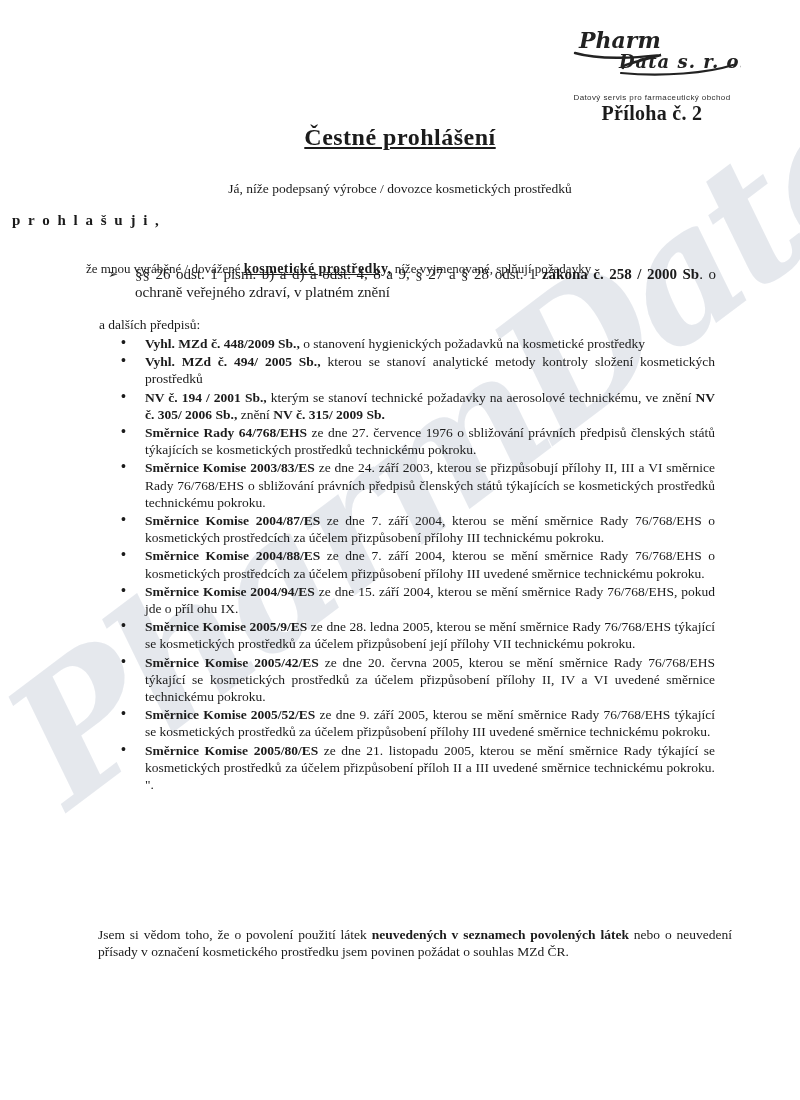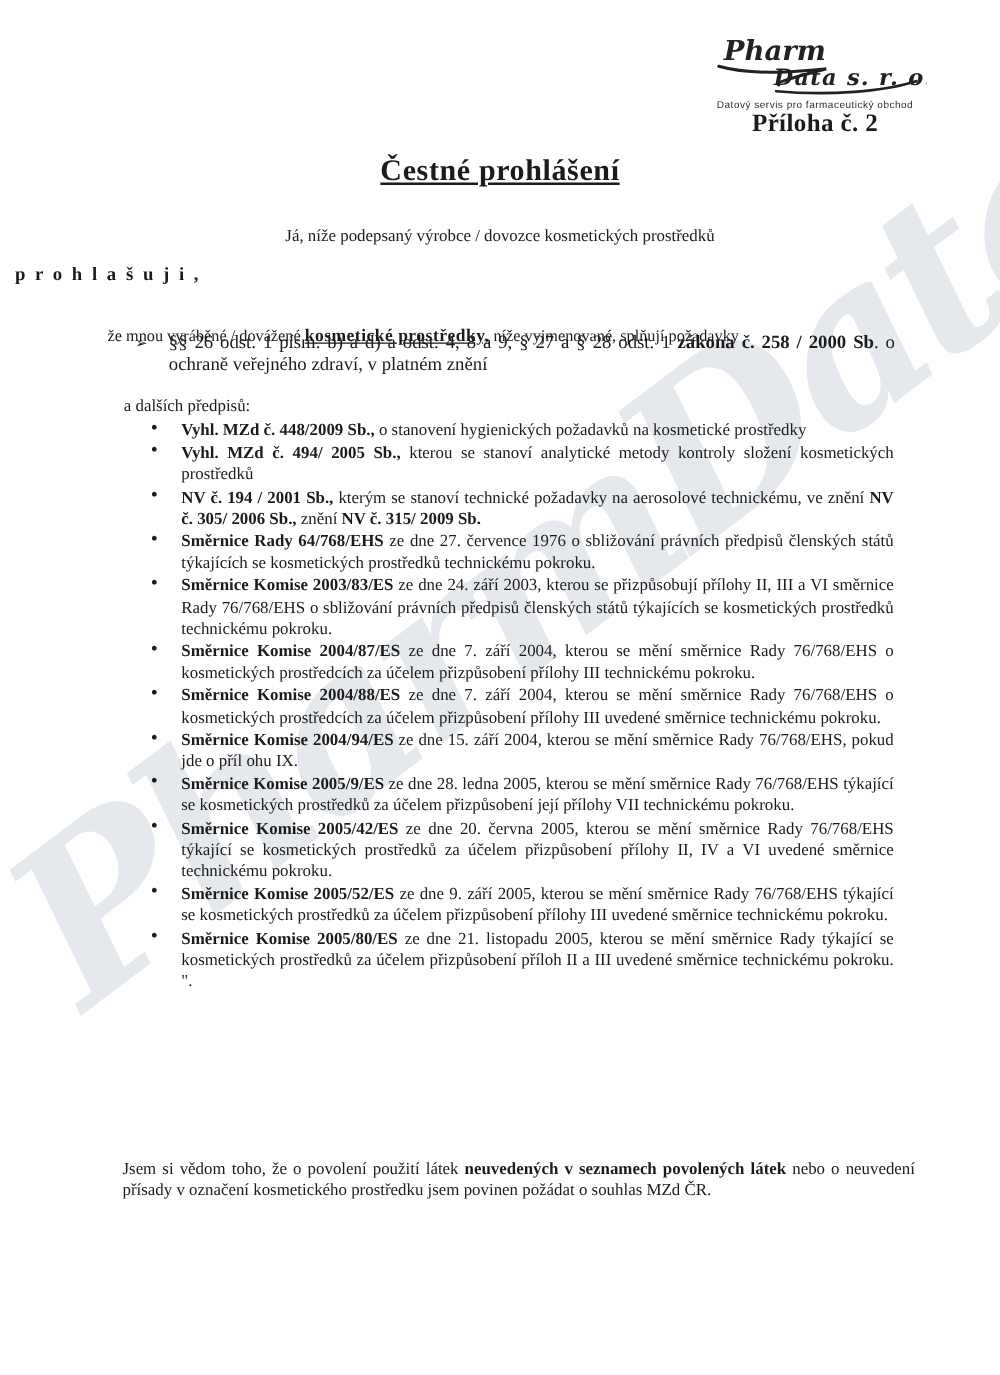--- a/index.html
+++ b/index.html
@@ -13,21 +13,21 @@
   .watermark{
     position:absolute;left:-30px;top:680px;z-index:0;
     transform:rotate(-37deg);transform-origin:0 0;
     font-family:"DejaVu Serif", serif;font-style:italic;font-weight:bold;
     font-size:175px;letter-spacing:-8px;white-space:nowrap;
     color:#dde1e8;opacity:.75;user-select:none;
   }
   
   .logo-block{position:absolute;left:563px;top:26px;width:178px;text-align:center;}
   .logo-svg{display:block;margin:0 auto;}
-  .tagline{font-family:"Liberation Sans", sans-serif;font-size:8px;color:#2e2e2e;letter-spacing:.4px;margin-top:1px;}
+  .tagline{font-family:"Liberation Sans", sans-serif;font-size:8px;color:#2e2e2e;letter-spacing:.4px;margin-top:15px;}
   .attachment{font-size:20px;font-weight:bold;margin-top:0;letter-spacing:.3px;}
   
   .doc-title{position:absolute;top:124px;left:0;width:100%;text-align:center;
     font-size:24px;font-weight:bold;letter-spacing:.5px;text-decoration:underline;}
   .intro-line{position:absolute;top:181px;left:0;width:100%;text-align:center;font-size:13.5px;}
   .declare-word{position:absolute;top:212px;left:12px;width:100%;text-align:left;
     font-size:15px;font-weight:bold;letter-spacing:2px;}
   
   .statement{position:absolute;left:86px;top:246px;width:632px;font-size:13px;line-height:20px;}
   .law-bullet{position:absolute;left:86px;top:266px;width:630px;}

